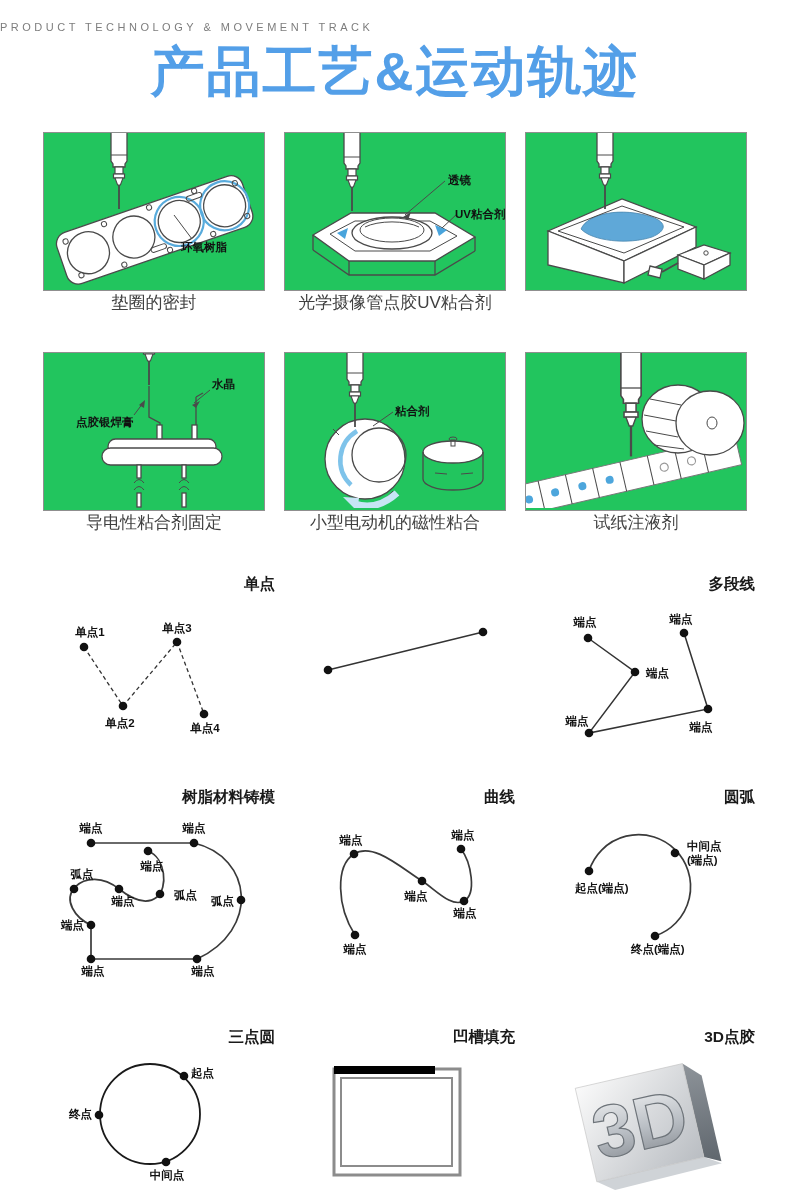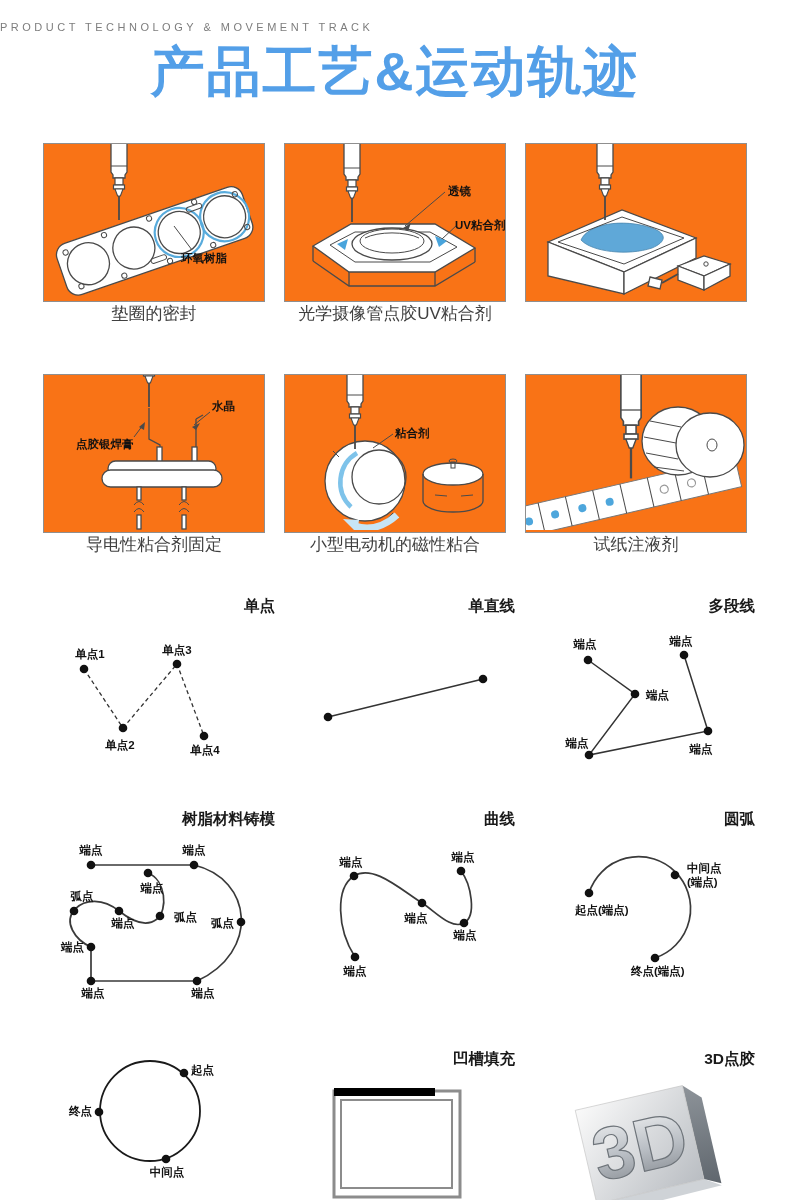--- a/index.html
+++ b/index.html
@@ -1,20 +1,20 @@
 <!DOCTYPE html>
 <html><head>
 <meta charset="utf-8">
 <style>
   html,body{margin:0;padding:0;background:#fff;}
   body{width:790px;height:1200px;overflow:hidden;font-family:"Liberation Sans","DejaVu Sans",sans-serif;color:#333;}
   .eyebrow{margin-top:21px;font-size:11px;letter-spacing:3.5px;color:#7d7d7d;}
   .main-title{margin:10px 0 0;text-align:center;font-size:54px;font-weight:bold;color:#539FE8;letter-spacing:2px;line-height:1.05;}
   .process-grid{display:grid;grid-template-columns:repeat(3,222px);column-gap:19px;row-gap:38px;justify-content:center;margin-top:32px;}
-  .pcard .pbox{width:220px;height:157px;border:1px solid #8f8f8f;background:#f97316;margin-top:11px;}
+  .pcard .pbox{width:220px;height:157px;border:1px solid #8f8f8f;background:#22c55e;}
   .pcard .pcap{text-align:center;font-size:17px;color:#404040;white-space:nowrap;}
   .tracks-row{display:grid;grid-template-columns:repeat(3,240px);justify-content:center;margin-top:40px;}
   .tracks-row.r2{margin-top:34px;}
   .tracks-row.r3{margin-top:26px;}
   .tcell{text-align:right;}
   .ttitle{font-size:15.5px;font-weight:bold;color:#1a1a1a;margin-bottom:4px;white-space:nowrap;}
   .ann{font:bold 11.5px "Liberation Sans","DejaVu Sans",sans-serif;fill:#111;}
   .dot{fill:#111;}
   .tline{stroke:#333;stroke-width:1.5;fill:none;}
   .tdash{stroke:#333;stroke-width:1.3;fill:none;stroke-dasharray:4,3;}
@@ -235,21 +235,20 @@
         <circle cx="88" cy="107" r="4.3" class="dot"></circle>
       <circle cx="142" cy="43" r="4.3" class="dot"></circle>
         <circle cx="169" cy="115" r="4.3" class="dot"></circle>
       <text x="55" y="37" text-anchor="middle" class="ann">单点1</text>
       <text x="85" y="128" text-anchor="middle" class="ann">单点2</text>
       <text x="142" y="33" text-anchor="middle" class="ann">单点3</text>
       <text x="170" y="133" text-anchor="middle" class="ann">单点4</text>
     </svg>
   </div>
   <div class="tcell">
-    <div class="ttitle">单直线</div>
     <svg width="240" height="150" viewBox="0 0 240 150">
       <line x1="53" y1="96" x2="208" y2="58" class="tline"></line>
       <circle cx="53" cy="96" r="4.3" class="dot"></circle>
         <circle cx="208" cy="58" r="4.3" class="dot"></circle>
     </svg>
   </div>
   <div class="tcell">
     <div class="ttitle">多段线</div>
     <svg width="240" height="150" viewBox="0 0 240 150">
       <path d="M73,39 L120,73 L74,134 L193,110 L169,34" class="tline"></path>
@@ -320,20 +319,21 @@
       <text x="60" y="80" class="ann">起点(端点)</text>
       <text x="172" y="38" class="ann">中间点</text>
       <text x="172" y="52" class="ann">(端点)</text>
       <text x="116" y="141" class="ann">终点(端点)</text>
     </svg>
   </div>
 </div>
 
 <div class="tracks-row r3">
   <div class="tcell">
+    <div class="ttitle">三点圆</div>
     <svg width="240" height="145" viewBox="0 0 240 145">
       <circle cx="115" cy="62" r="50" fill="none" stroke="#1a1a1a" stroke-width="1.8"></circle>
       <circle cx="149" cy="24" r="4.3" class="dot"></circle>
         <circle cx="64" cy="63" r="4.3" class="dot"></circle>
       <circle cx="131" cy="110" r="4.3" class="dot"></circle>
       <text x="156" y="25" class="ann">起点</text>
       <text x="57" y="66" text-anchor="end" class="ann">终点</text>
       <text x="132" y="127" text-anchor="middle" class="ann">中间点</text>
     </svg>
   </div>

